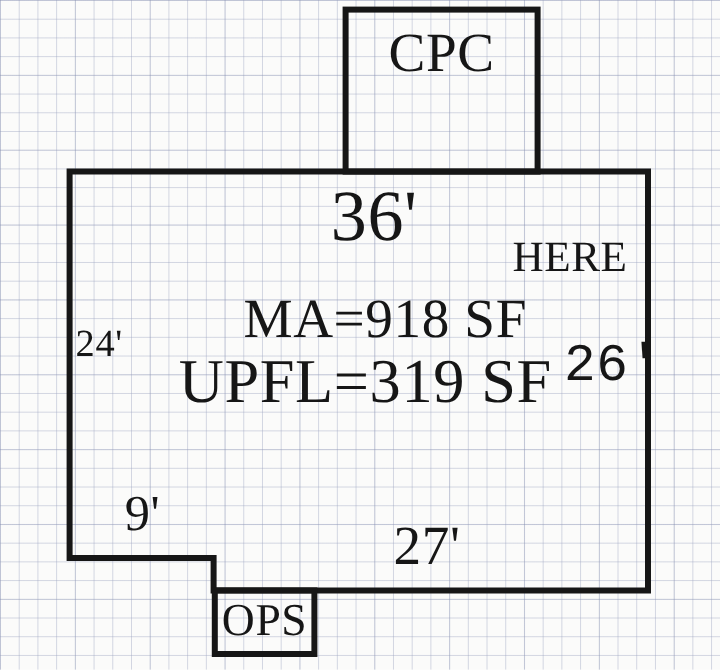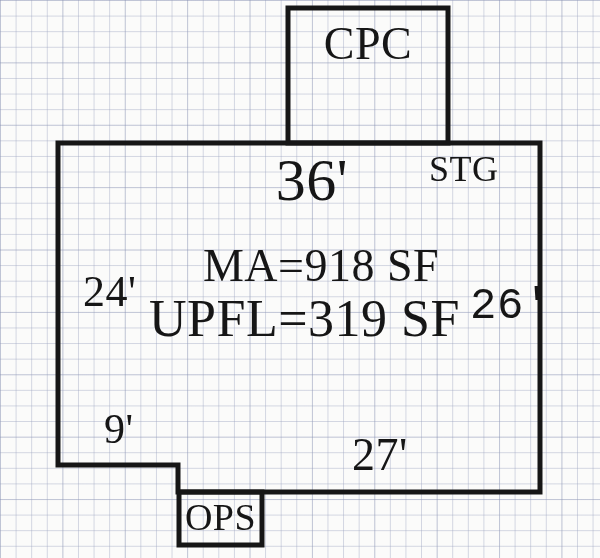--- a/index.html
+++ b/index.html
@@ -45,45 +45,45 @@
   .cpc-width  { left: 288px; top: 89px;  width: 160px; font-size: 44px; }
   .cpc-height { left: 182px; top: 48px;  width: 100px; font-size: 42px; }
 
   .dim-top    { left: 260px; top: 150px; width: 88px;  font-size: 60px; text-align: right; }
   .stg-line1  { left: 429px; top: 151px; font-size: 36px; }
   .stg-line2  { left: 427px; top: 196px; font-size: 36px; }
 
   .area-main  { left: 166px; top: 243px; width: 310px; font-size: 46px; }
   .area-upfl  { left: 149px; top: 293px; width: 310px; font-size: 52px; }
 
-  .dim-left   { left: 63px;  top: 270px; font-size: 44px; padding-left: 20px; }
+  .dim-left   { left: 63px;  top: 270px; font-size: 32px; }
   .dim-right  { left: 470px; top: 284px; font-size: 44px; font-family: Liberation Mono, monospace; }
   .dim-notch  { left: 104px; top: 408px; font-size: 42px; }
-  .dim-bottom { left: 328px; top: 432px; font-size: 46px; margin-left: 24px; }
+  .dim-bottom { left: 328px; top: 432px; font-size: 46px; }
 
   .ops-name   { left: 179px; top: 498px; width: 83px; font-size: 38px; }
 </style>
 </head>
 <body>
 
 <div class="sheet">
 
   <svg class="plan" width="600" height="558" viewBox="0 0 600 558">
 
     <rect class="outline" x="288" y="8" width="160" height="135"></rect>
 
     <path class="outline" d="M 58 143 L 540 143 L 540 492 L 178 492 L 178 465 L 58 465 Z"></path>
 
     <rect class="outline" x="179" y="492" width="83" height="53"></rect>
   </svg>
 
   <div class="lbl center cpc-name">CPC</div>
 
   <div class="lbl center dim-top">36'</div>
-  <div class="lbl stg-line1">STG</div>
+  <div class="lbl stg-line2">HERE</div>
 
   <div class="lbl center area-main">MA=918 SF</div>
   <div class="lbl center area-upfl">UPFL=319 SF</div>
 
   <div class="lbl dim-left">24'</div>
   <div class="lbl dim-right">26'</div>
   <div class="lbl dim-notch">9'</div>
   <div class="lbl dim-bottom">27'</div>
 
   <div class="lbl center ops-name">OPS</div>

